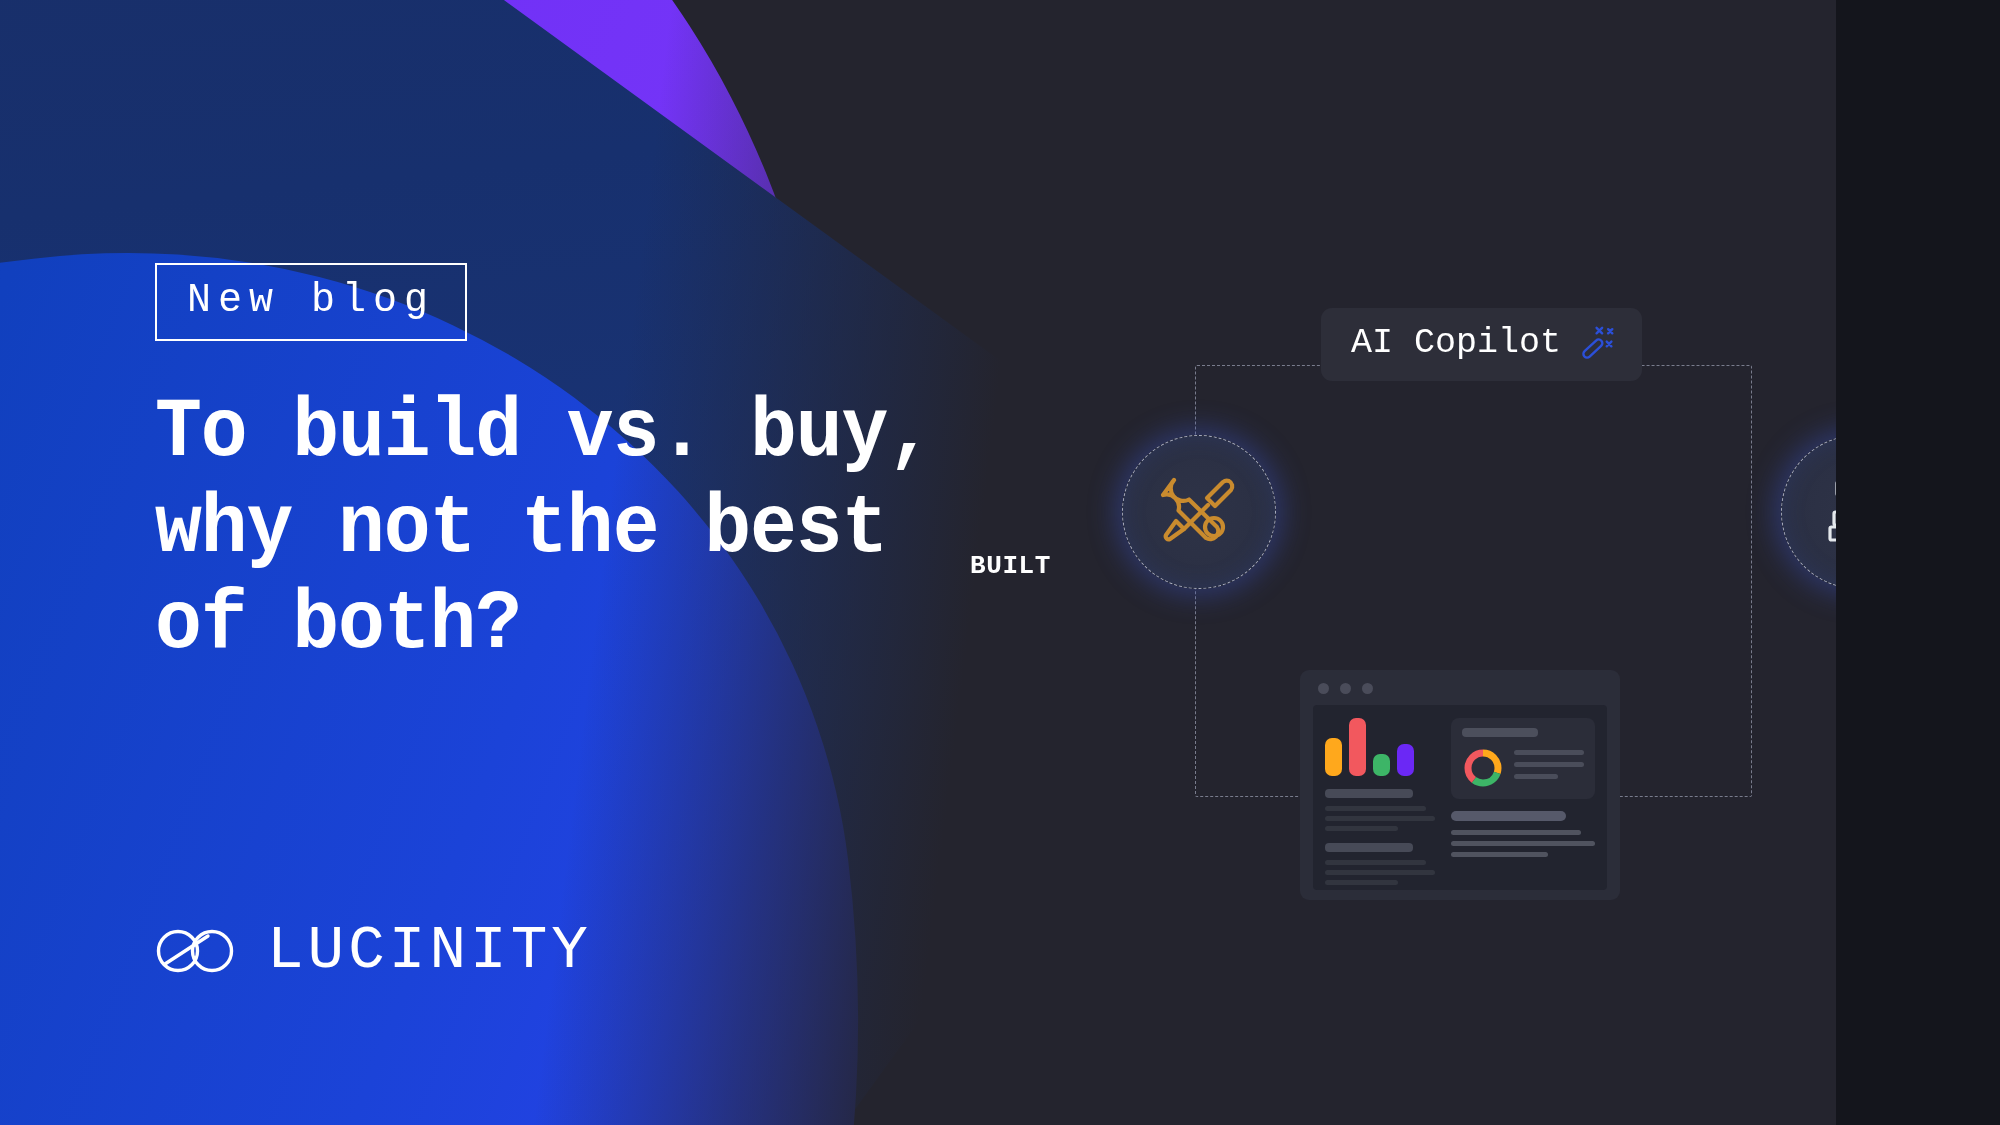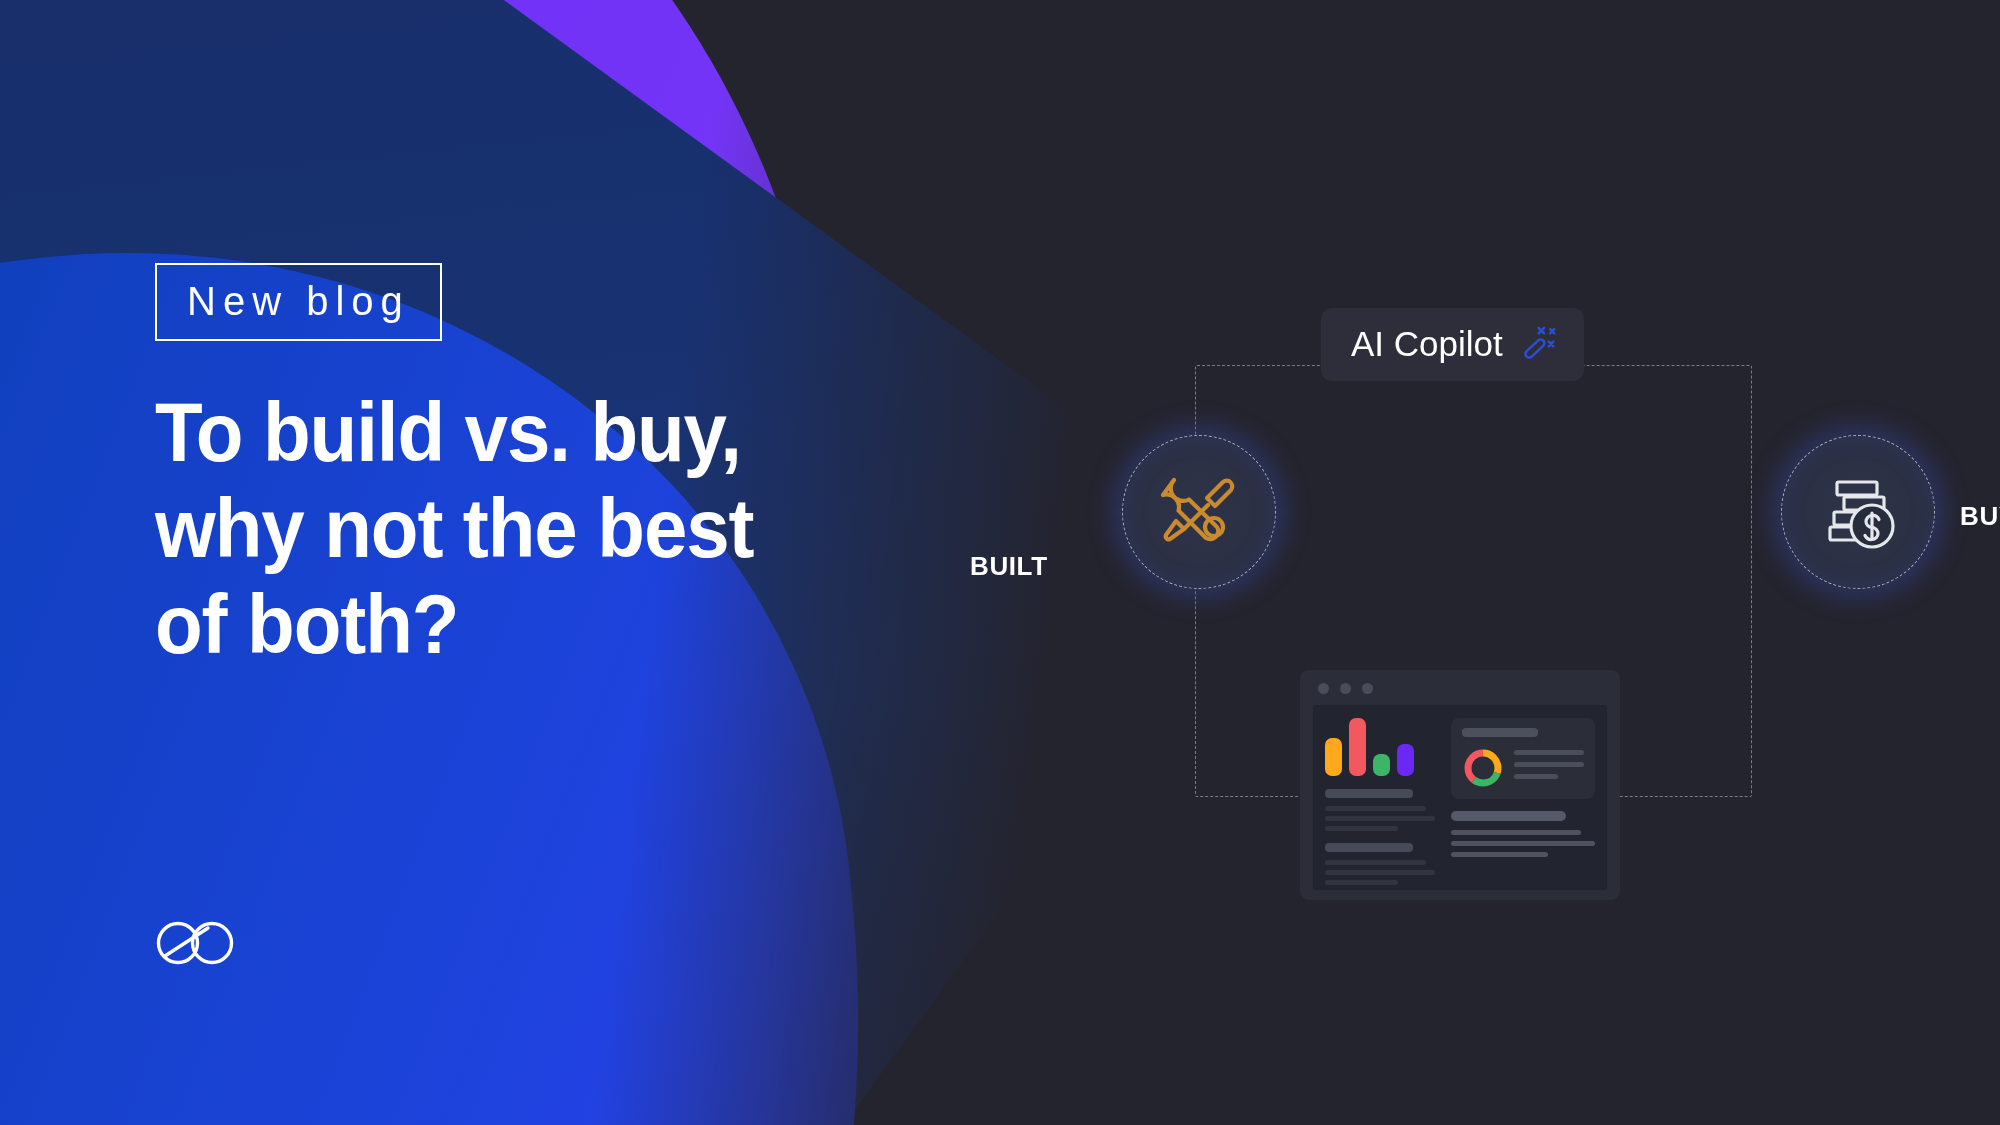--- a/index.html
+++ b/index.html
@@ -1,22 +1,23 @@
 <!DOCTYPE html>
 <html><head>
 <meta charset="utf-8">
 <style>
   html,body{margin:0;padding:0;background:#14151c;}
   body{font-family:"Liberation Sans","DejaVu Sans",sans-serif;}
 
   .canvas{
     position:relative;
-    width:2000px;height:1125px;
+    width:1836px;height:1125px;
     overflow:hidden;
     background:#24242E;
+    font-family:Liberation Mono, monospace;
   }
 
   
   .bg-layer{position:absolute;inset:0;overflow:hidden;}
 
   
   .blob-coral{
     position:absolute;
     left:-620px;top:-760px;
     width:1560px;height:1030px;
@@ -209,20 +210,21 @@
     </div>
 
     <div class="logo">
       <svg class="logo-mark" viewBox="0 0 86 46">
         <g fill="none" stroke="#ffffff" stroke-width="3.4" stroke-linecap="round">
           <circle cx="23" cy="23" r="19.5"></circle>
           <circle cx="57" cy="23" r="19.5"></circle>
           <path d="M10 36 L53 8"></path>
         </g>
       </svg>
+      <span class="logo-text">LUCINITY</span>
     </div>
   </div>
 
   <div class="diagram">
 
     <div class="dash-rect"></div>
 
     <div class="copilot">
       <span class="copilot-label">AI Copilot</span>
       <svg class="wand-icon" viewBox="0 0 40 40">

